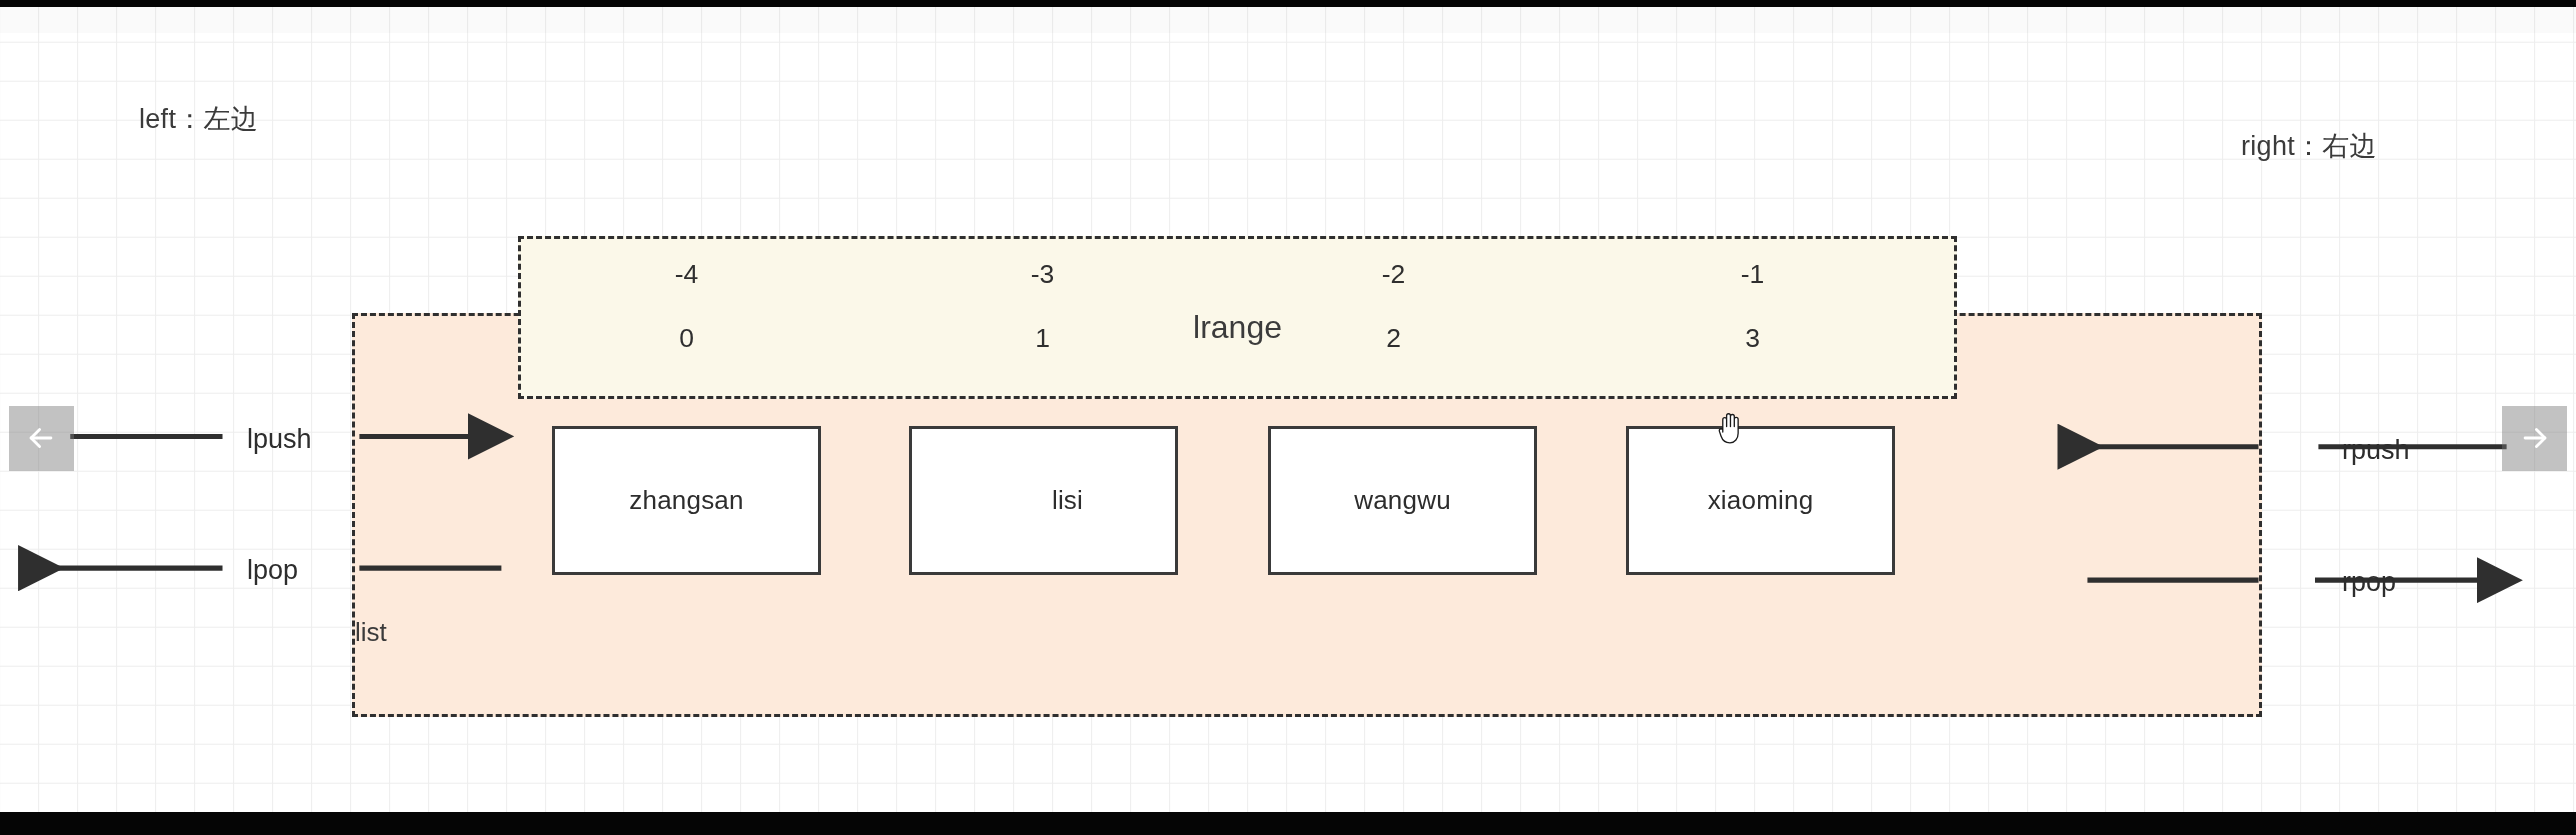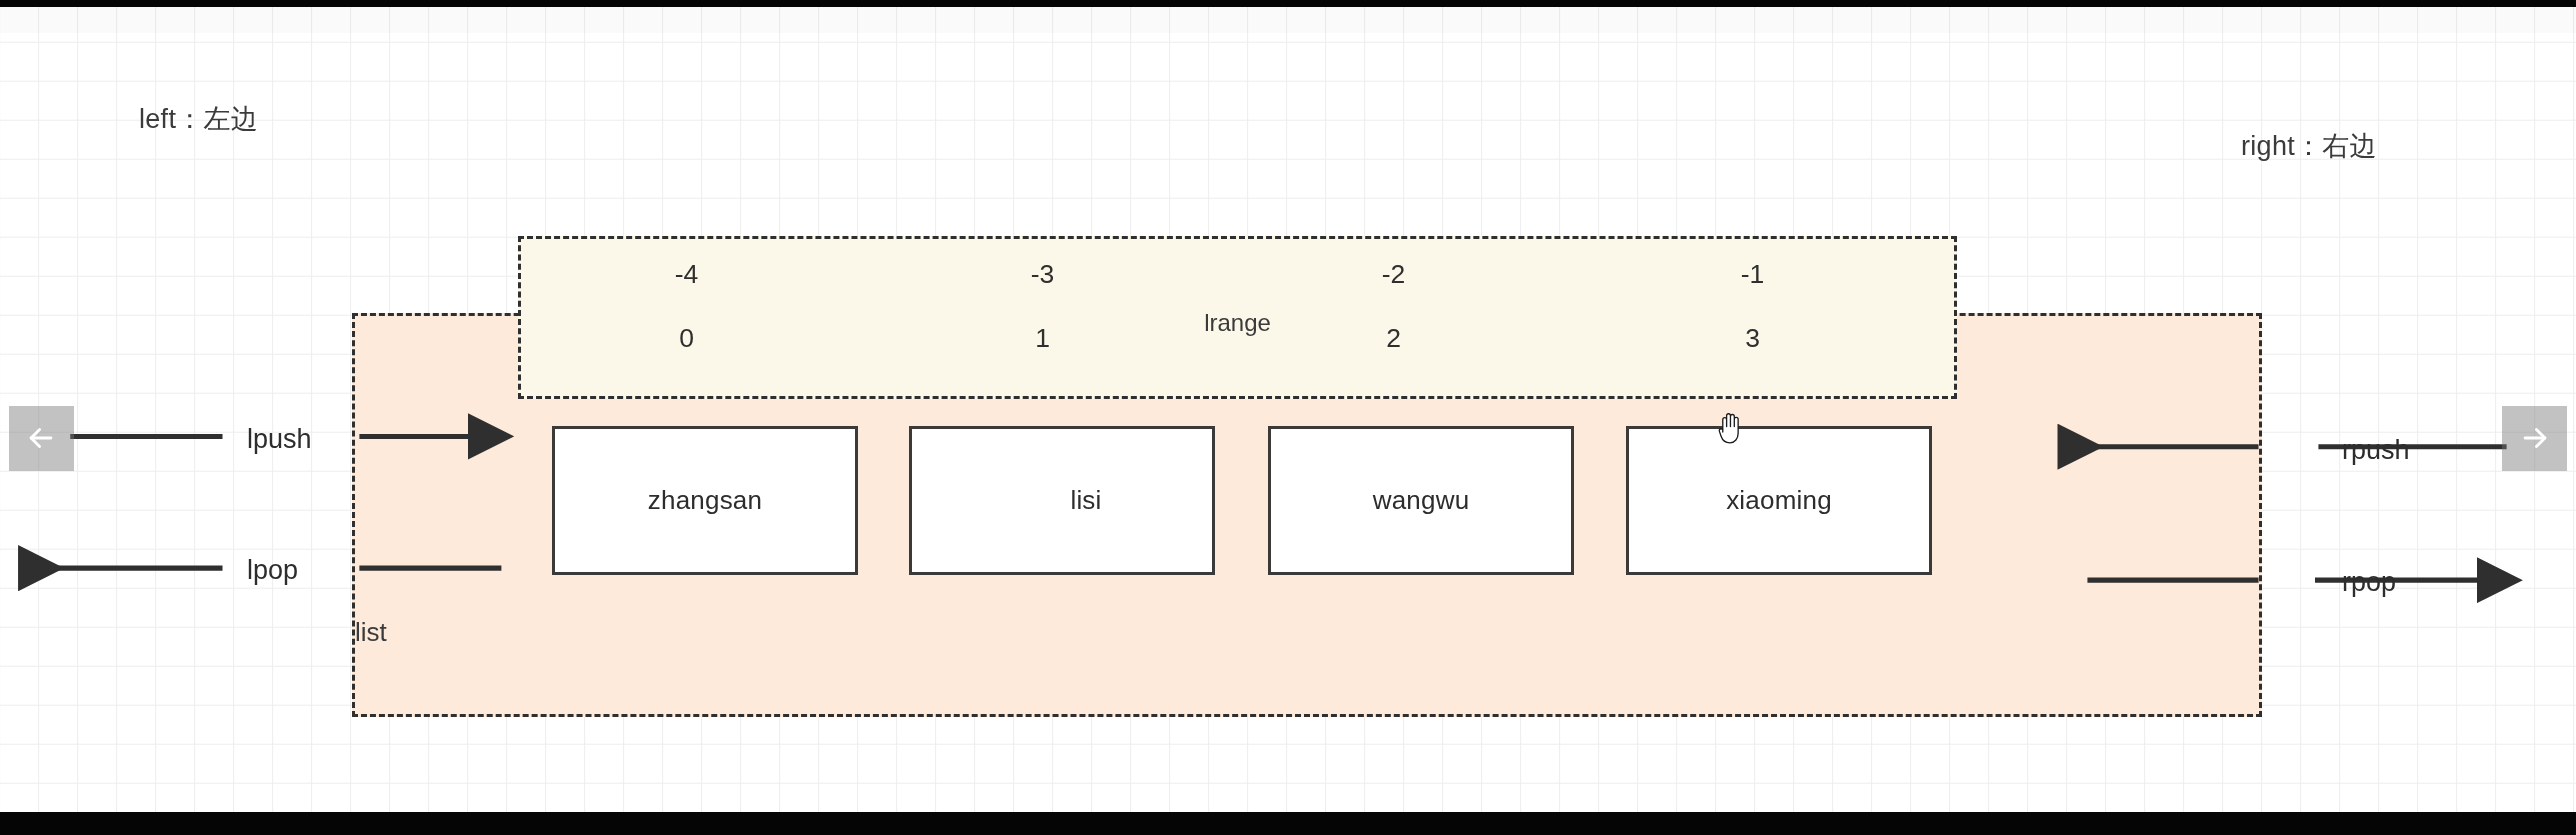--- a/index.html
+++ b/index.html
@@ -98,21 +98,21 @@
     background: #fbf8e9;
     border: 3.4px dashed #2f2f2f;
     z-index: 20;
   }
   #lrange-caption {
     position: absolute;
     left: 0;
     top: 70px;
     width: 100%;
     text-align: center;
-    font-size: 24px;
+    font-size: 32px;
     color: #3b3b3b;
     pointer-events: none;
   }
   
   .idx-col {
     position: absolute;
     width: 171px;
     text-align: center;
     color: #2f2f2f;
   }
@@ -120,21 +120,21 @@
   .idx-pos { top: 84px;  font-size: 26.5px; }
   #col0 { left: 80px;  }
   #col1 { left: 436px; }
   #col2 { left: 787px; }
   #col3 { left: 1146px;}
 
   
   .item-box {
     position: absolute;
     top: 419px;
-    width: 306px;
+    width: 269px;
     height: 149px;
     background: #ffffff;
     border: 3px solid #3a3a3a;
     display: flex;
     align-items: center;
     justify-content: center;
     z-index: 30;
   }
   .item-box span {
     font-size: 26px;

